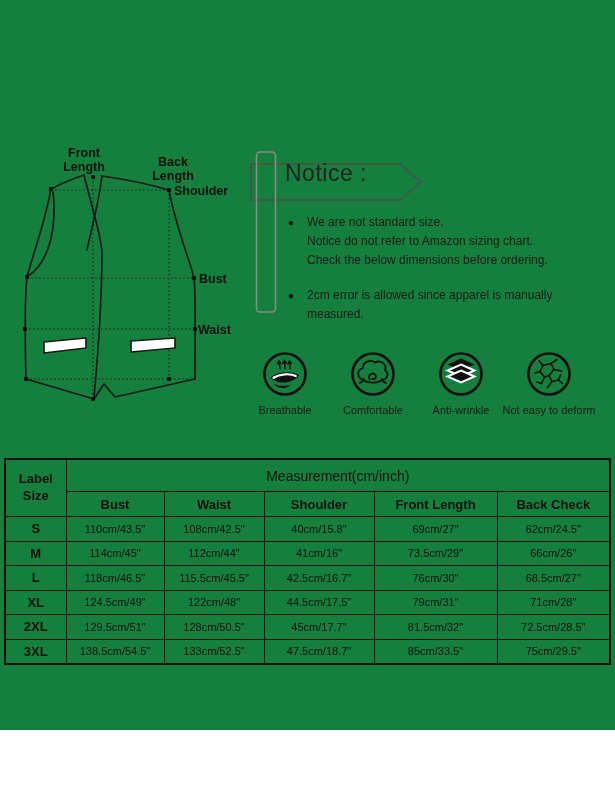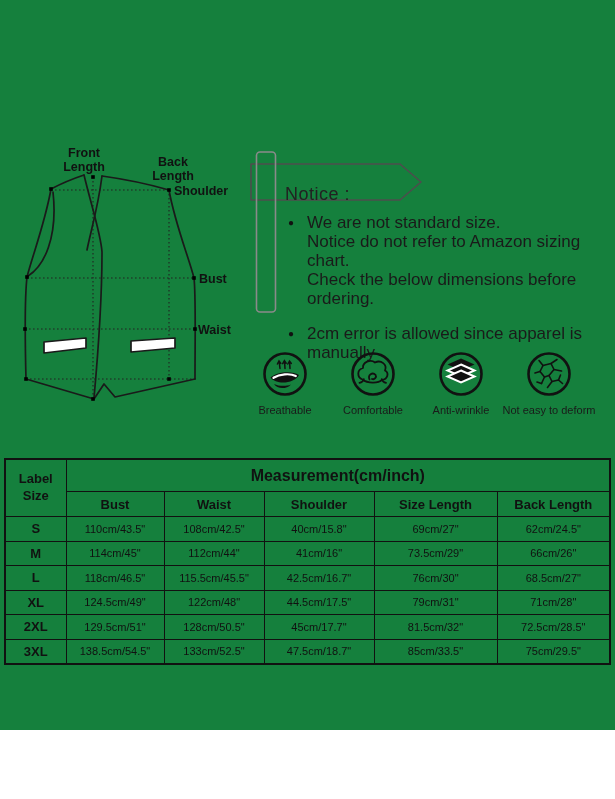--- a/index.html
+++ b/index.html
@@ -7,39 +7,39 @@
     position:relative; width:615px; height:730px; background:#15803d;
     font-family:"Liberation Sans", sans-serif; color:#111; overflow:hidden;
   }
   
   #vest-svg { position:absolute; left:2px; top:140px; }
   .vest-label { font-family:"Liberation Sans",sans-serif; font-size:12.5px; font-weight:bold; fill:#111; }
   
   .notice { position:absolute; left:248px; top:140px; width:367px; height:205px; }
   .notice-banner-svg { position:absolute; left:0; top:0; }
   .notice-title {
-    position:absolute; left:37px; top:44px; font-size:18px; color:#222;
+    position:absolute; left:37px; top:20px; font-size:23px; color:#222;
     letter-spacing:0.5px;
   }
   .notice-bullets { position:absolute; left:40px; top:73px; width:315px; }
   .bullet-row { display:flex; margin-bottom:16px; }
   .bullet-dot { width:19px; font-size:10px; line-height:19px; color:#111; flex:none; }
-  .bullet-lines { font-size:17px; line-height:19px; color:#1a1a1a; }
+  .bullet-lines { font-size:12px; line-height:19px; color:#1a1a1a; }
   
   .features { position:absolute; left:241px; top:351px; width:352px; display:flex; }
   .feature { width:88px; display:flex; flex-direction:column; align-items:center; }
   .feature-label { margin-top:7px; font-size:11px; color:#1a1a1a; white-space:nowrap; }
   
   .size-table-wrap { position:absolute; left:4px; top:458px; }
   table.size-table { border-collapse:collapse; table-layout:fixed; width:605px; border:2px solid #111; }
   table.size-table th, table.size-table td {
     border:1.4px solid #111; text-align:center; vertical-align:middle; padding:0;
   }
   .th-corner { font-size:13px; font-weight:bold; line-height:1.3; }
-  .th-group { font-size:16px; font-weight:bold; height:31px; }
+  .th-group { font-size:14px; font-weight:normal; height:31px; }
   .th-col { font-size:13px; font-weight:bold; height:24px; }
   .td-size { font-size:13px; font-weight:bold; }
   .td-val { font-size:11px; font-weight:normal; color:#111; }
   tbody.size-rows tr { height:24.5px; }
 </style>
 </head>
 <body>
 
 <div class="canvas">
 
@@ -101,20 +101,21 @@
         <div class="bullet-lines">
           <div>We are not standard size.</div>
           <div>Notice do not refer to Amazon sizing chart.</div>
           <div>Check the below dimensions before ordering.</div>
         </div>
       </div>
       <div class="bullet-row">
         <div class="bullet-dot">●</div>
         <div class="bullet-lines">
           <div>2cm error is allowed since apparel is manually</div>
+          <div>measured.</div>
         </div>
       </div>
     </div>
   </div>
 
   <div class="features">
 
     <div class="feature">
       <svg width="46" height="46" viewBox="0 0 46 46">
         <circle cx="23" cy="23" r="20.5" fill="none" stroke="#111" stroke-width="2.6"></circle>
@@ -187,22 +188,22 @@
           <th class="th-corner" rowspan="2">
             <div>Label</div>
             <div>Size</div>
           </th>
           <th class="th-group" colspan="5">Measurement(cm/inch)</th>
         </tr>
         <tr style="height:24px">
           <th class="th-col">Bust</th>
           <th class="th-col">Waist</th>
           <th class="th-col">Shoulder</th>
-          <th class="th-col">Size Length</th>
-          <th class="th-col">Back Length</th>
+          <th class="th-col">Front Length</th>
+          <th class="th-col">Back Check</th>
         </tr>
       </thead>
       <tbody class="size-rows">
         <tr>
           <td class="td-size">S</td>
           <td class="td-val">110cm/43.5"</td>
           <td class="td-val">108cm/42.5"</td>
           <td class="td-val">40cm/15.8"</td>
           <td class="td-val">69cm/27"</td>
           <td class="td-val">62cm/24.5"</td>

